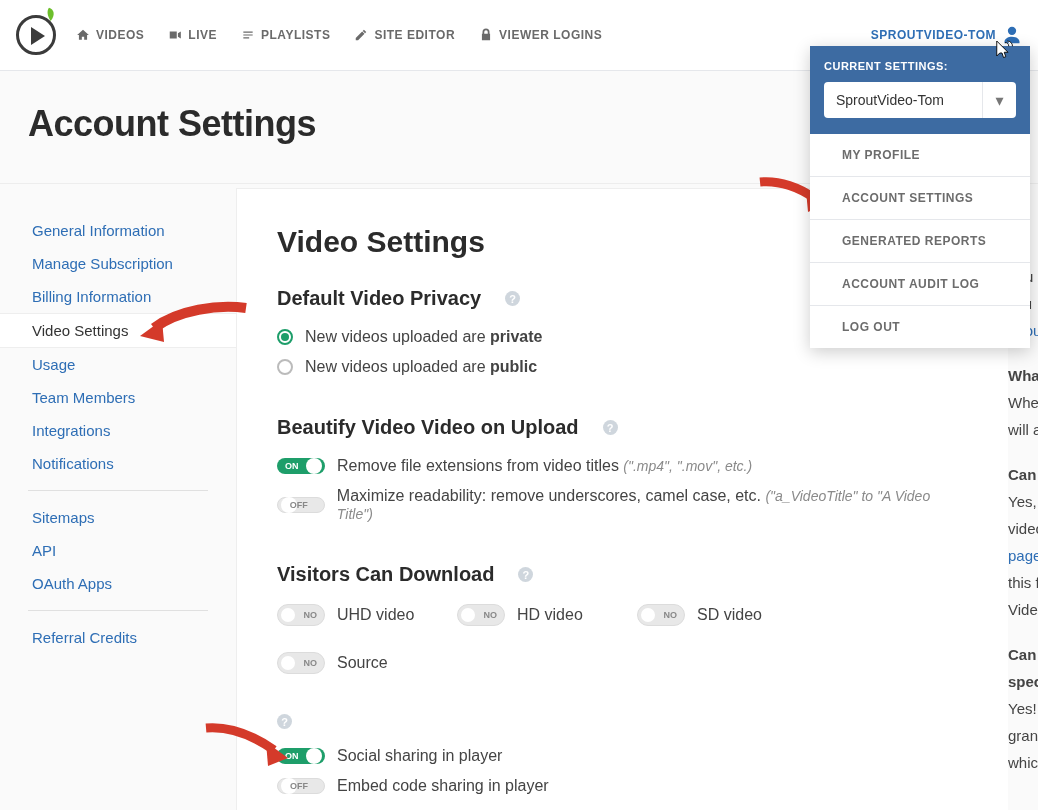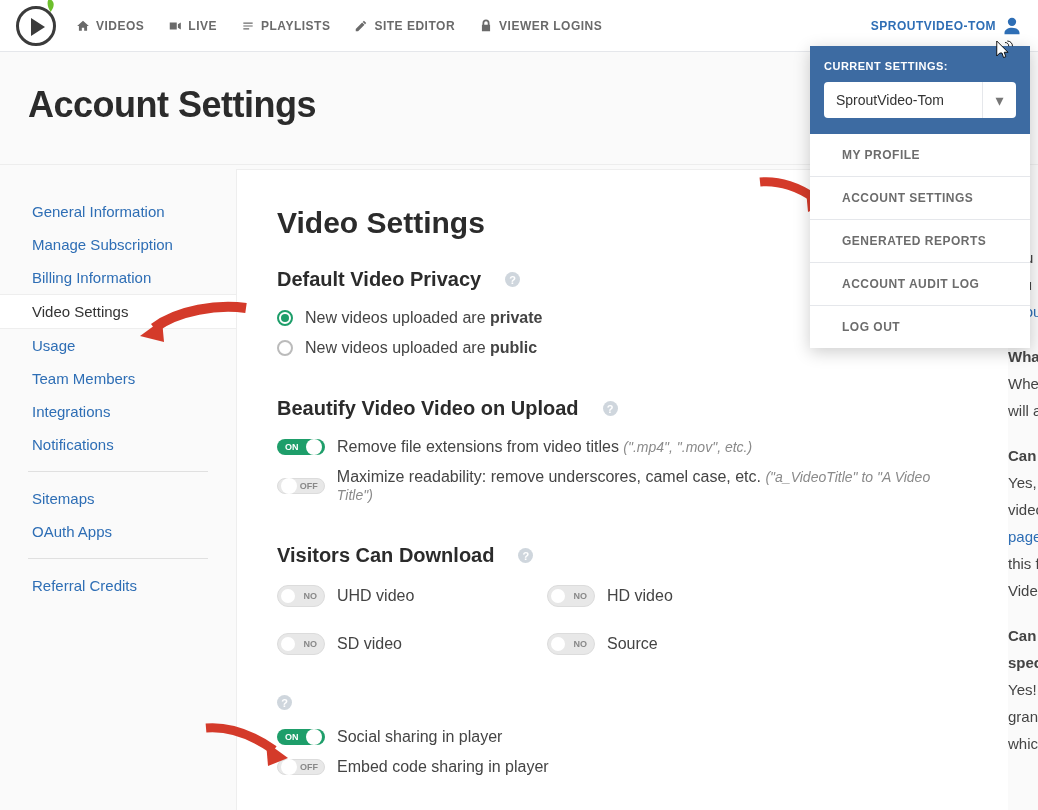--- a/index.html
+++ b/index.html
@@ -7,21 +7,21 @@
     --muted:#6b7280;
     --link:#2e6eb5;
     --header-green:#4ea91f;
     --blue:#3d6ba2;
     --toggle-on:#1e9e6a;
     --border:#e5e7eb;
   }
   *{box-sizing:border-box}
   html,body{margin:0;padding:0;width:1038px;height:810px;font-family:Arial,Helvetica,sans-serif;color:var(--text);background:#fafafa;overflow:hidden}
   
-  .topnav{height:52px;background:#fff;border-bottom:1px solid var(--border);display:flex;align-items:center;padding:8px 16px;position:relative;z-index:20}
+  .topnav{height:71px;background:#fff;border-bottom:1px solid var(--border);display:flex;align-items:center;padding:8px 16px;position:relative;z-index:20}
   .logo{width:40px;height:40px;border:3px solid #3b3b3b;border-radius:50%;position:relative;margin-right:20px}
   .logo::after{content:"";position:absolute;left:12px;top:9px;border-left:14px solid #3b3b3b;border-top:9px solid transparent;border-bottom:9px solid transparent}
   .leaf{position:absolute;right:-6px;top:-12px;width:20px;height:20px}
   .leaf svg{width:100%;height:100%}
   .nav-items{display:flex;gap:24px}
   .nav-item{display:flex;align-items:center;gap:6px;font-weight:800;font-size:12px;letter-spacing:.5px;color:#6a6a6a;text-transform:uppercase;cursor:pointer}
   .nav-item svg{width:14px;height:14px;fill:#6a6a6a}
   .spacer{flex:1}
   .account-link{display:flex;align-items:center;gap:6px;color:#2e6eb5;font-size:12px;font-weight:800;letter-spacing:.5px;cursor:pointer}
   .account-link svg{width:20px;height:20px;fill:#2e6eb5}
@@ -57,25 +57,25 @@
   .radio{width:16px;height:16px;border:2px solid #bbb;border-radius:50%;display:inline-flex;align-items:center;justify-content:center}
   .radio.checked{border-color:var(--toggle-on)}
   .radio.checked::after{content:"";width:8px;height:8px;background:var(--toggle-on);border-radius:50%}
   .toggle{width:48px;height:16px;border-radius:999px;position:relative;display:inline-flex;align-items:center;font-size:9px;font-weight:800;color:#fff}
   .toggle .knob{width:16px;height:16px;background:#fff;border-radius:50%;position:absolute}
   .toggle.on{background:var(--toggle-on)}
   .toggle.on .knob{right:3px}
   .toggle.on .txt{position:absolute;left:8px}
   .toggle.off{background:#e8e8e8;border:1px solid #dcdcdc;color:#888}
   .toggle.off .knob{left:3px;background:#fff}
-  .toggle.off .txt{position:absolute;right:6px}
+  .toggle.off .txt{position:absolute;right:16px}
   .toggle-mini{width:48px;height:22px;border-radius:999px;background:#e8e8e8;border:1px solid #dcdcdc;position:relative;display:inline-flex;align-items:center;justify-content:center;font-size:9px;font-weight:800;color:#888}
   .toggle-mini .txt{position:absolute;right:7px}
   .toggle-mini .knob{width:14px;height:14px;background:#fff;border-radius:50%;position:absolute;left:3px}
-  .grid2{display:grid;grid-template-columns:1fr 1fr;row-gap:14px;column-gap:20px;max-width:520px}
+  .grid2{display:grid;grid-template-columns:1fr 1fr 1fr;row-gap:14px;column-gap:20px;max-width:520px}
   .hint{color:#8a8a8a;font-style:italic;font-size:14px}
   b{font-weight:700}
   
   .rightcol{width:30px;padding:24px 0 0 0;font-size:15px;color:#444;overflow:hidden;white-space:nowrap}
   .rightcol p{margin:0 0 10px 0}
   .rightcol a{color:var(--link)}
   .rs{margin-bottom:28px}
   
   .arrow{position:absolute;z-index:25;pointer-events:none}
   .arrow svg{width:100%;height:100%}
@@ -167,20 +167,21 @@
       <li>Billing Information</li>
       <li class="active">Video Settings</li>
       <li>Usage</li>
       <li>Team Members</li>
       <li>Integrations</li>
       <li>Notifications</li>
     </ul>
     <hr>
     <ul>
       <li>Sitemaps</li>
+      <li>API</li>
       <li>OAuth Apps</li>
     </ul>
     <hr>
     <ul>
       <li>Referral Credits</li>
     </ul>
   </div>
 
   <div class="main">
     <h2>Video Settings</h2>

